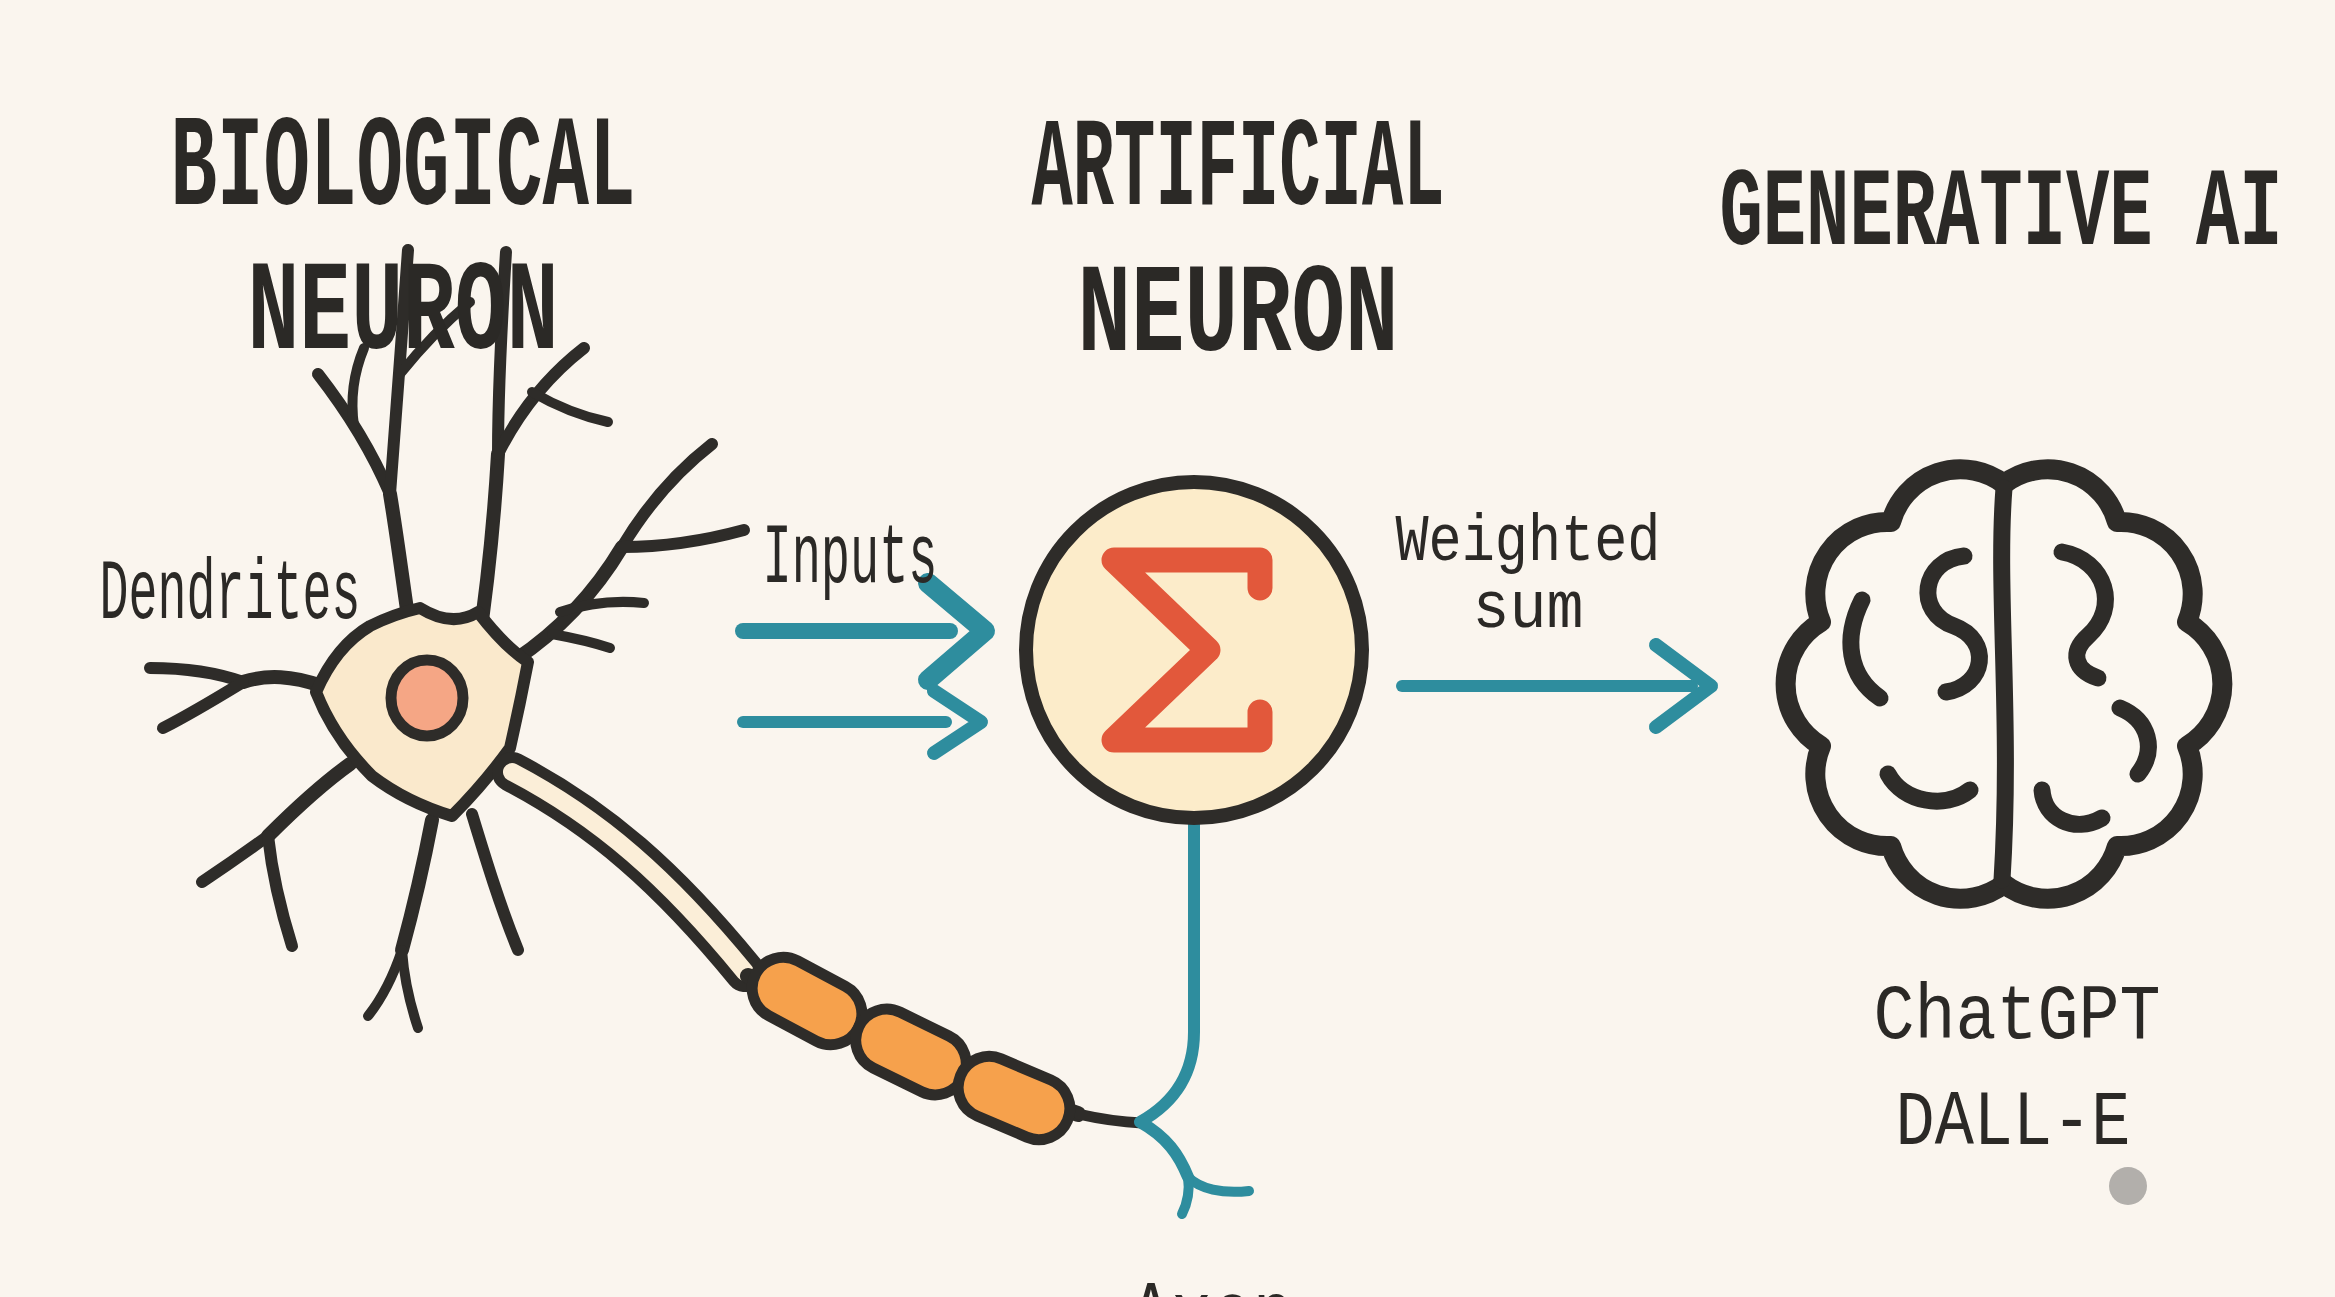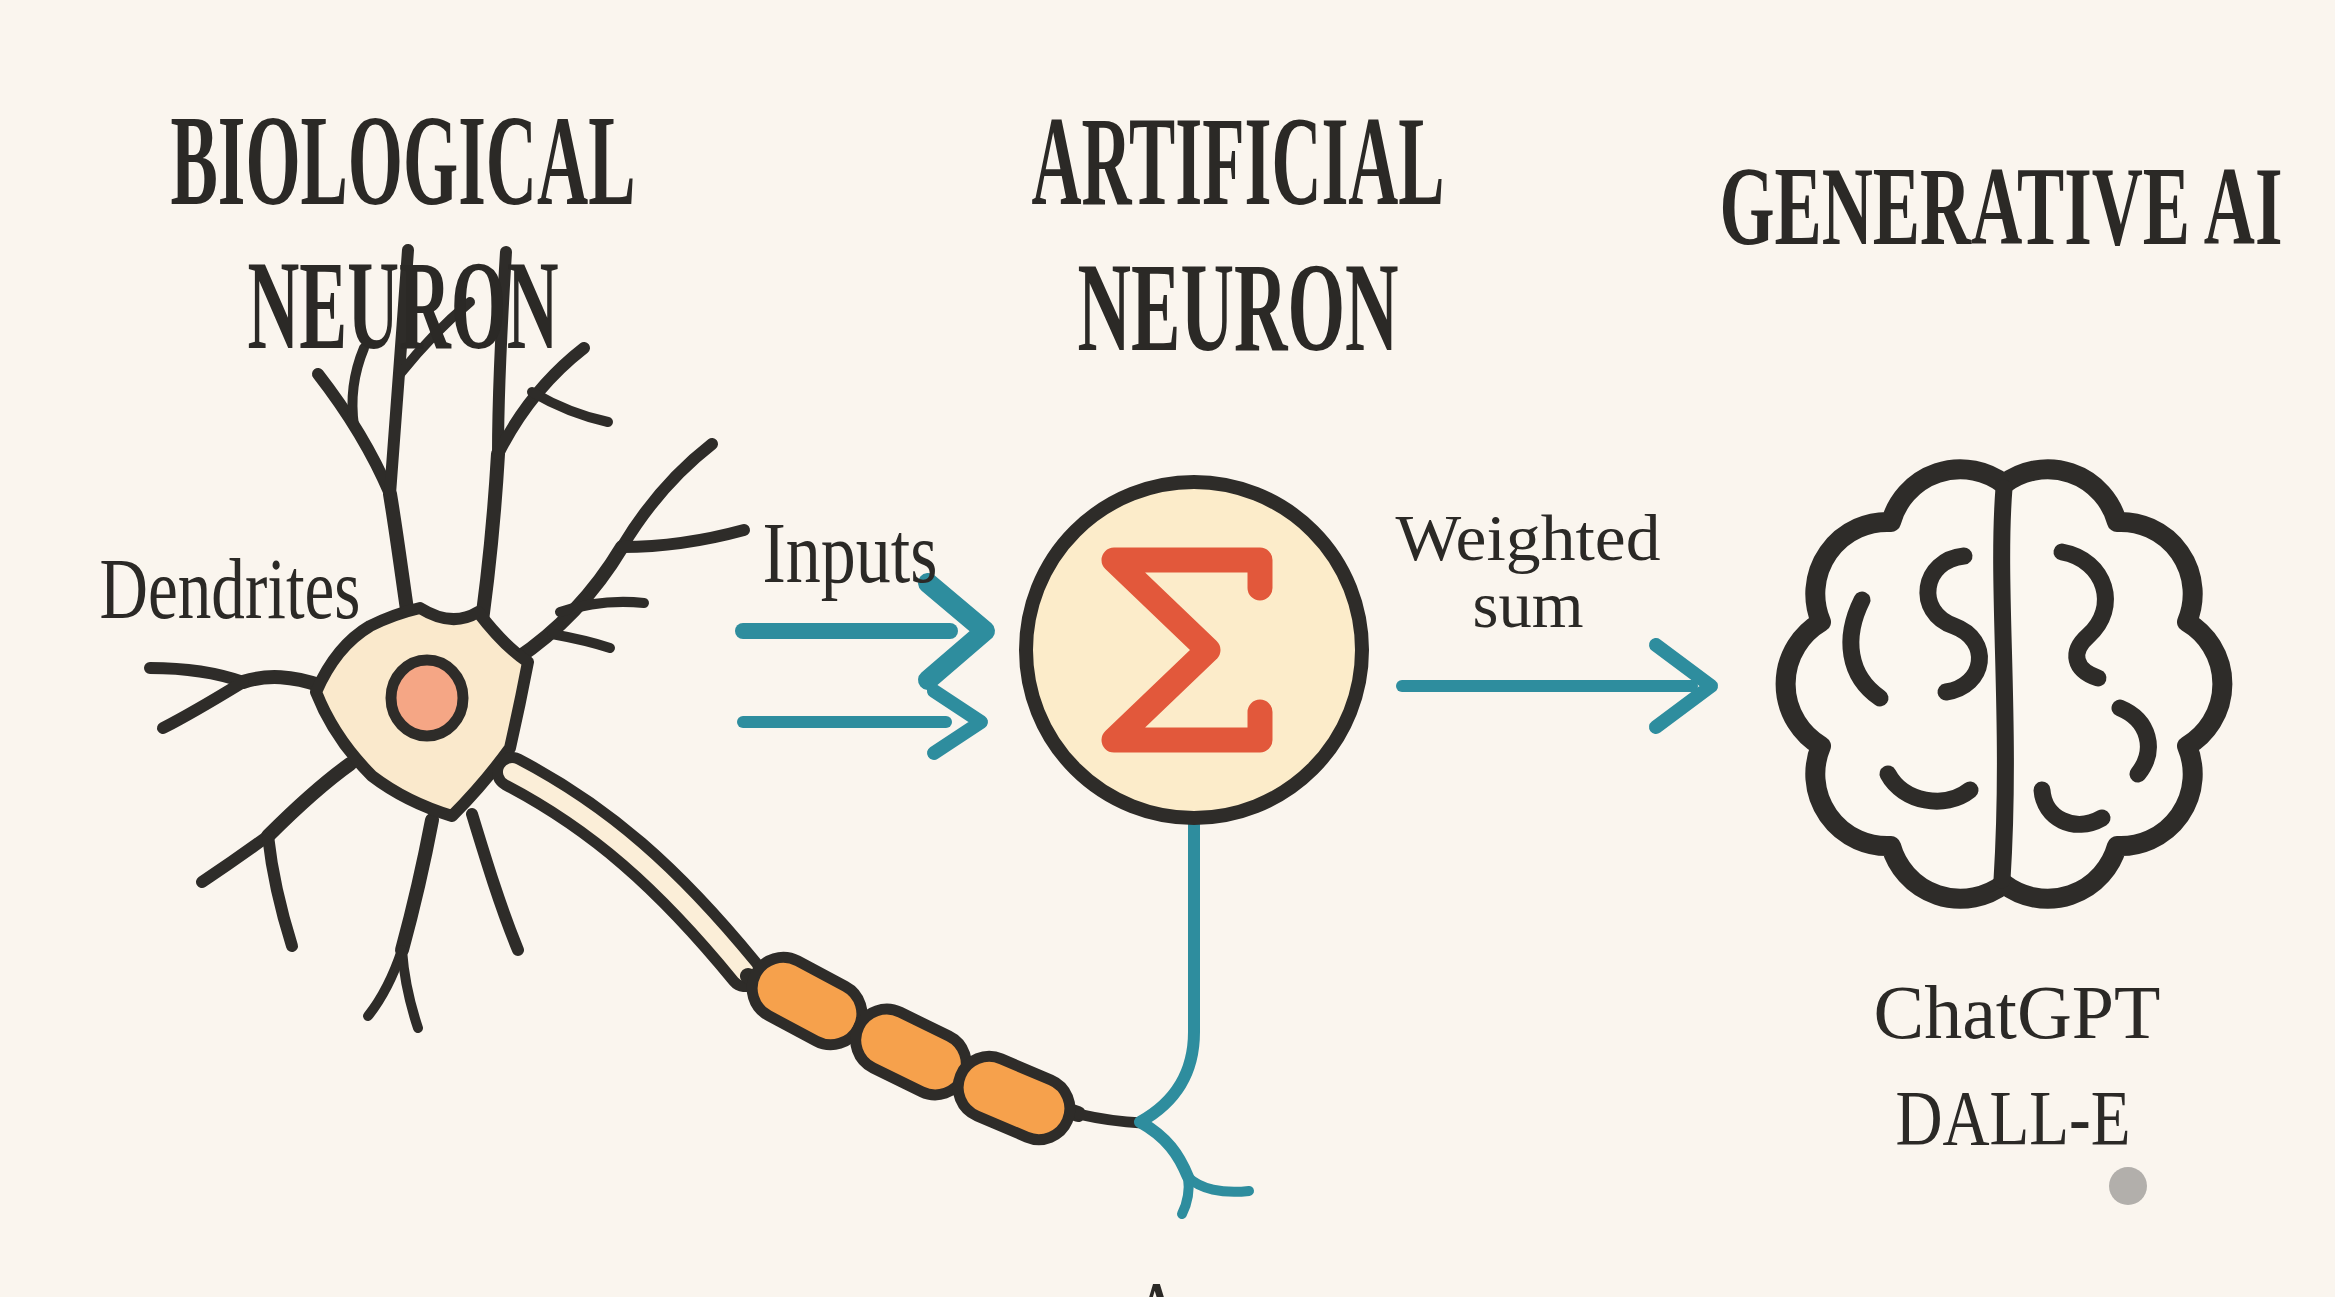--- a/index.html
+++ b/index.html
@@ -1,21 +1,21 @@
 <!DOCTYPE html>
 <html><head>
 <meta charset="utf-8">
 <style>
   html, body { margin: 0; padding: 0; background: #faf5ee; }
   .stage {
     position: relative;
     width: 2335px;
     height: 1297px;
     overflow: hidden;
-    font-family: Liberation Serif, serif;
+    font-family: Liberation Mono, monospace;
   }
   svg { display: block; }
   .title    { font-weight: bold; }
   .label    { font-weight: normal; }
   text      { text-anchor: middle; }
   .ln       { fill: none; stroke-linecap: round; stroke-linejoin: round; }
   .dk14     { stroke-width: 14; }
   .dk12     { stroke-width: 12; }
   .dk10     { stroke-width: 10; }
   .tube-outer { stroke-width: 40; }

